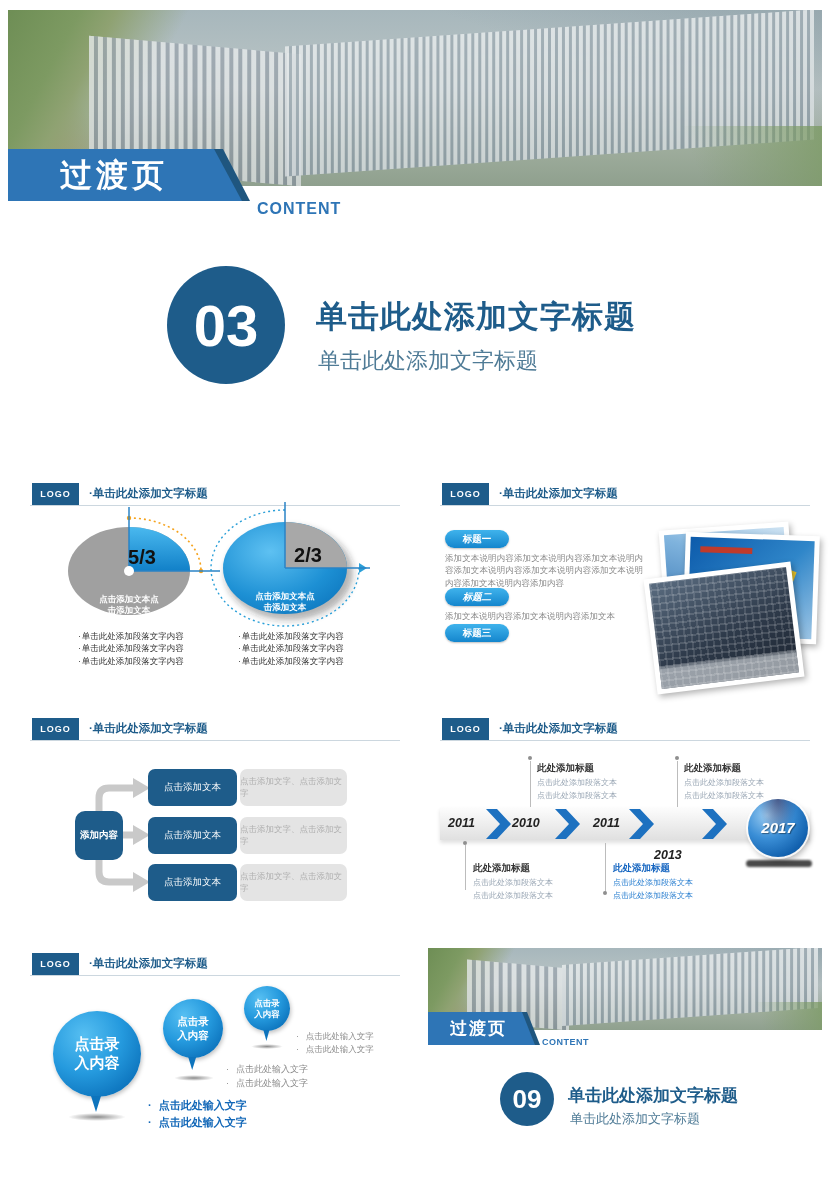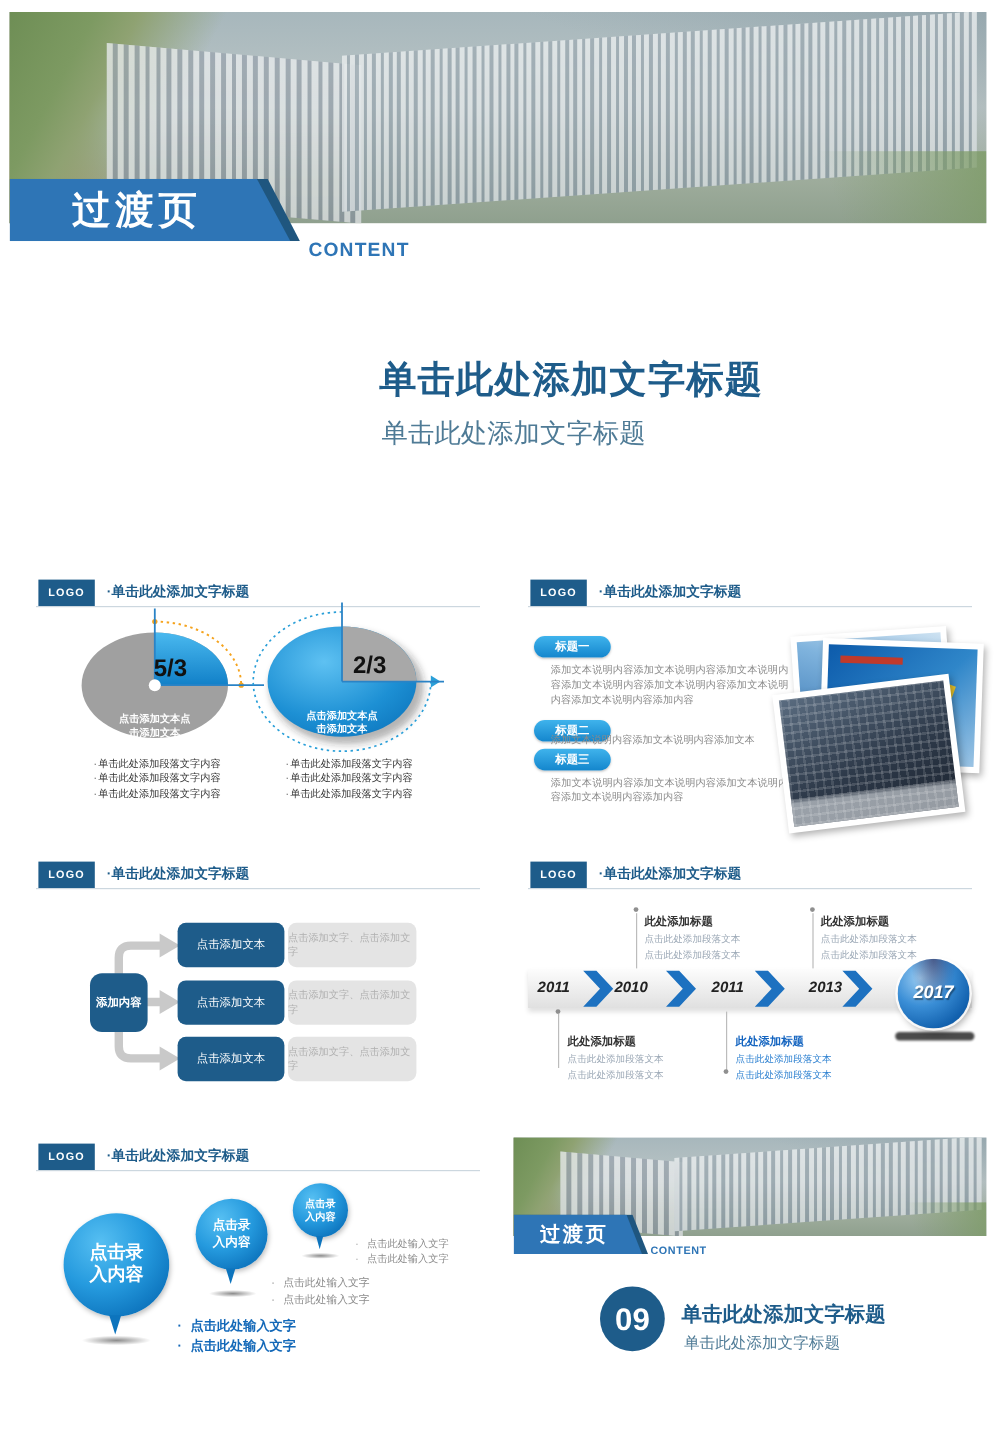--- a/index.html
+++ b/index.html
@@ -46,21 +46,21 @@
   
   .frac{font-size:20px;font-weight:bold;color:#111;width:60px;text-align:center;}
   .pie-cap{width:62px;text-align:center;font-size:8.5px;font-weight:bold;color:#fff;line-height:1.3;margin-top:16px;}
   .pie-bullets{font-size:8.5px;color:#333;line-height:1.45;}
   .pie-bullets div::before{content:"·";margin-right:1px;}
 
   
   .pill{left:5px;width:64px;height:18px;border-radius:9px;color:#fff;font-size:9.5px;font-weight:bold;
     display:flex;align-items:center;justify-content:center;
     background:linear-gradient(180deg,#3fb3ec,#1486cd);box-shadow:0 1px 2px rgba(0,0,0,.25);}
-  .para{left:19px;width:198px;font-size:8.5px;color:#8a8a8a;line-height:1.45;text-align:justify;}
+  .para{left:5px;width:198px;font-size:8.5px;color:#8a8a8a;line-height:1.45;text-align:justify;}
   .photo-card{position:absolute;background:#fff;padding:5px;box-shadow:2px 3px 6px rgba(0,0,0,.3);}
   .photo-card .inner{width:100%;height:100%;}
 
   
   .flow-root{left:45px;top:98px;width:48px;height:49px;border-radius:10px;background:#1e5c8a;
     color:#fff;font-size:9.5px;font-weight:bold;display:flex;align-items:center;justify-content:center;}
   .flow-step{left:118px;width:89px;height:37px;border-radius:7px;background:#1e5c8a;
     color:#fff;font-size:9.5px;font-weight:normal;display:flex;align-items:center;justify-content:center;}
   .flow-note{left:210px;width:107px;height:37px;border-radius:7px;background:#e4e4e4;
     color:#b0b0b0;font-size:8.5px;display:flex;align-items:center;justify-content:center;}
@@ -119,20 +119,23 @@
     <div class="ph-towers"></div>
     <div class="ph-band"></div>
     <div class="ph-green2"></div>
   </div>
   <div class="banner-label-bg abs"></div>
   <div class="banner-label abs">
     <span>过渡页</span>
   </div>
   <div class="banner-content abs">CONTENT</div>
 
+  <div class="sec-circle abs">
+    <span>03</span>
+  </div>
   <div class="sec-title abs">单击此处添加文字标题</div>
   <div class="sec-sub abs">单击此处添加文字标题</div>
 
   <div class="slide" style="left:30px;top:478px;">
     <div class="sl-line abs"></div>
     <div class="sl-logo abs">LOGO</div>
     <div class="sl-title abs">·单击此处添加文字标题</div>
 
     <svg class="abs" style="left:0;top:0;" width="370" height="227">
       <defs>
@@ -184,24 +187,23 @@
     </div>
   </div>
 
   <div class="slide" style="left:440px;top:478px;">
     <div class="sl-line abs"></div>
     <div class="sl-logo abs">LOGO</div>
     <div class="sl-title abs">·单击此处添加文字标题</div>
 
     <div class="pill abs" style="top:52px;">标题一</div>
     <div class="para abs" style="top:74px;">添加文本说明内容添加文本说明内容添加文本说明内容添加文本说明内容添加文本说明内容添加文本说明内容添加文本说明内容添加内容</div>
-    <div class="pill abs" style="top:122px;">标题二</div>
+    <div class="pill abs" style="top:110px;font-style:italic;">标题二</div>
     <div class="para abs" style="top:132px;">添加文本说明内容添加文本说明内容添加文本</div>
     <div class="pill abs" style="top:146px;">标题三</div>
-    <div class="para abs" style="top:168px;">添加文本说明内容添加文本说明内容添加文本说明内容添加文本说明内容添加内容</div>
 
     <div class="abs" style="left:208px;top:40px;width:162px;height:180px;">
       <div class="photo-card" style="left:14px;top:8px;width:120px;height:92px;transform:rotate(-4deg);">
         <div class="inner" style="background:linear-gradient(200deg,#cfe3f2 0%,#7fb3dd 35%,#2f6fae 100%);"></div>
       </div>
       <div class="photo-card" style="left:36px;top:16px;width:124px;height:98px;transform:rotate(2deg);">
         <div class="inner" style="position:relative;background:linear-gradient(135deg,#0d5bab 0%,#2f86c9 55%,#9cc4e4 100%);">
           <div style="position:absolute;left:10px;top:9px;width:52px;height:6px;background:#c03a2b;"></div>
           <div style="position:absolute;right:18px;top:28px;width:22px;height:10px;background:#e8c32a;transform:rotate(18deg);"></div>
           <div style="position:absolute;right:44px;top:32px;width:16px;height:9px;background:#e3bc25;transform:rotate(-12deg);"></div>
@@ -240,21 +242,21 @@
 
   <div class="slide" style="left:440px;top:713px;">
     <div class="sl-line abs"></div>
     <div class="sl-logo abs">LOGO</div>
     <div class="sl-title abs">·单击此处添加文字标题</div>
 
     <div class="tl-band abs"></div>
     <div class="tl-year abs" style="left:8px;">2011</div>
     <div class="tl-year abs" style="left:72px;">2010</div>
     <div class="tl-year abs" style="left:153px;">2011</div>
-    <div class="tl-year abs" style="left:234px;">2013</div>
+    <div class="tl-year abs" style="left:214px;margin-top:32px;">2013</div>
 
     <svg class="abs" style="left:0;top:0;" width="370" height="227">
       <polygon points="46,96 57,96 71,111 57,126 46,126 60,111" fill="#1d71c0"></polygon>
       <polygon points="115,96 126,96 140,111 126,126 115,126 129,111" fill="#1d71c0"></polygon>
       <polygon points="189,96 200,96 214,111 200,126 189,126 203,111" fill="#1d71c0"></polygon>
       <polygon points="262,96 273,96 287,111 273,126 262,126 276,111" fill="#1d71c0"></polygon>
     </svg>
 
     <div class="tl-sphere-shadow abs"></div>
     <div class="tl-sphere abs">2017</div>

